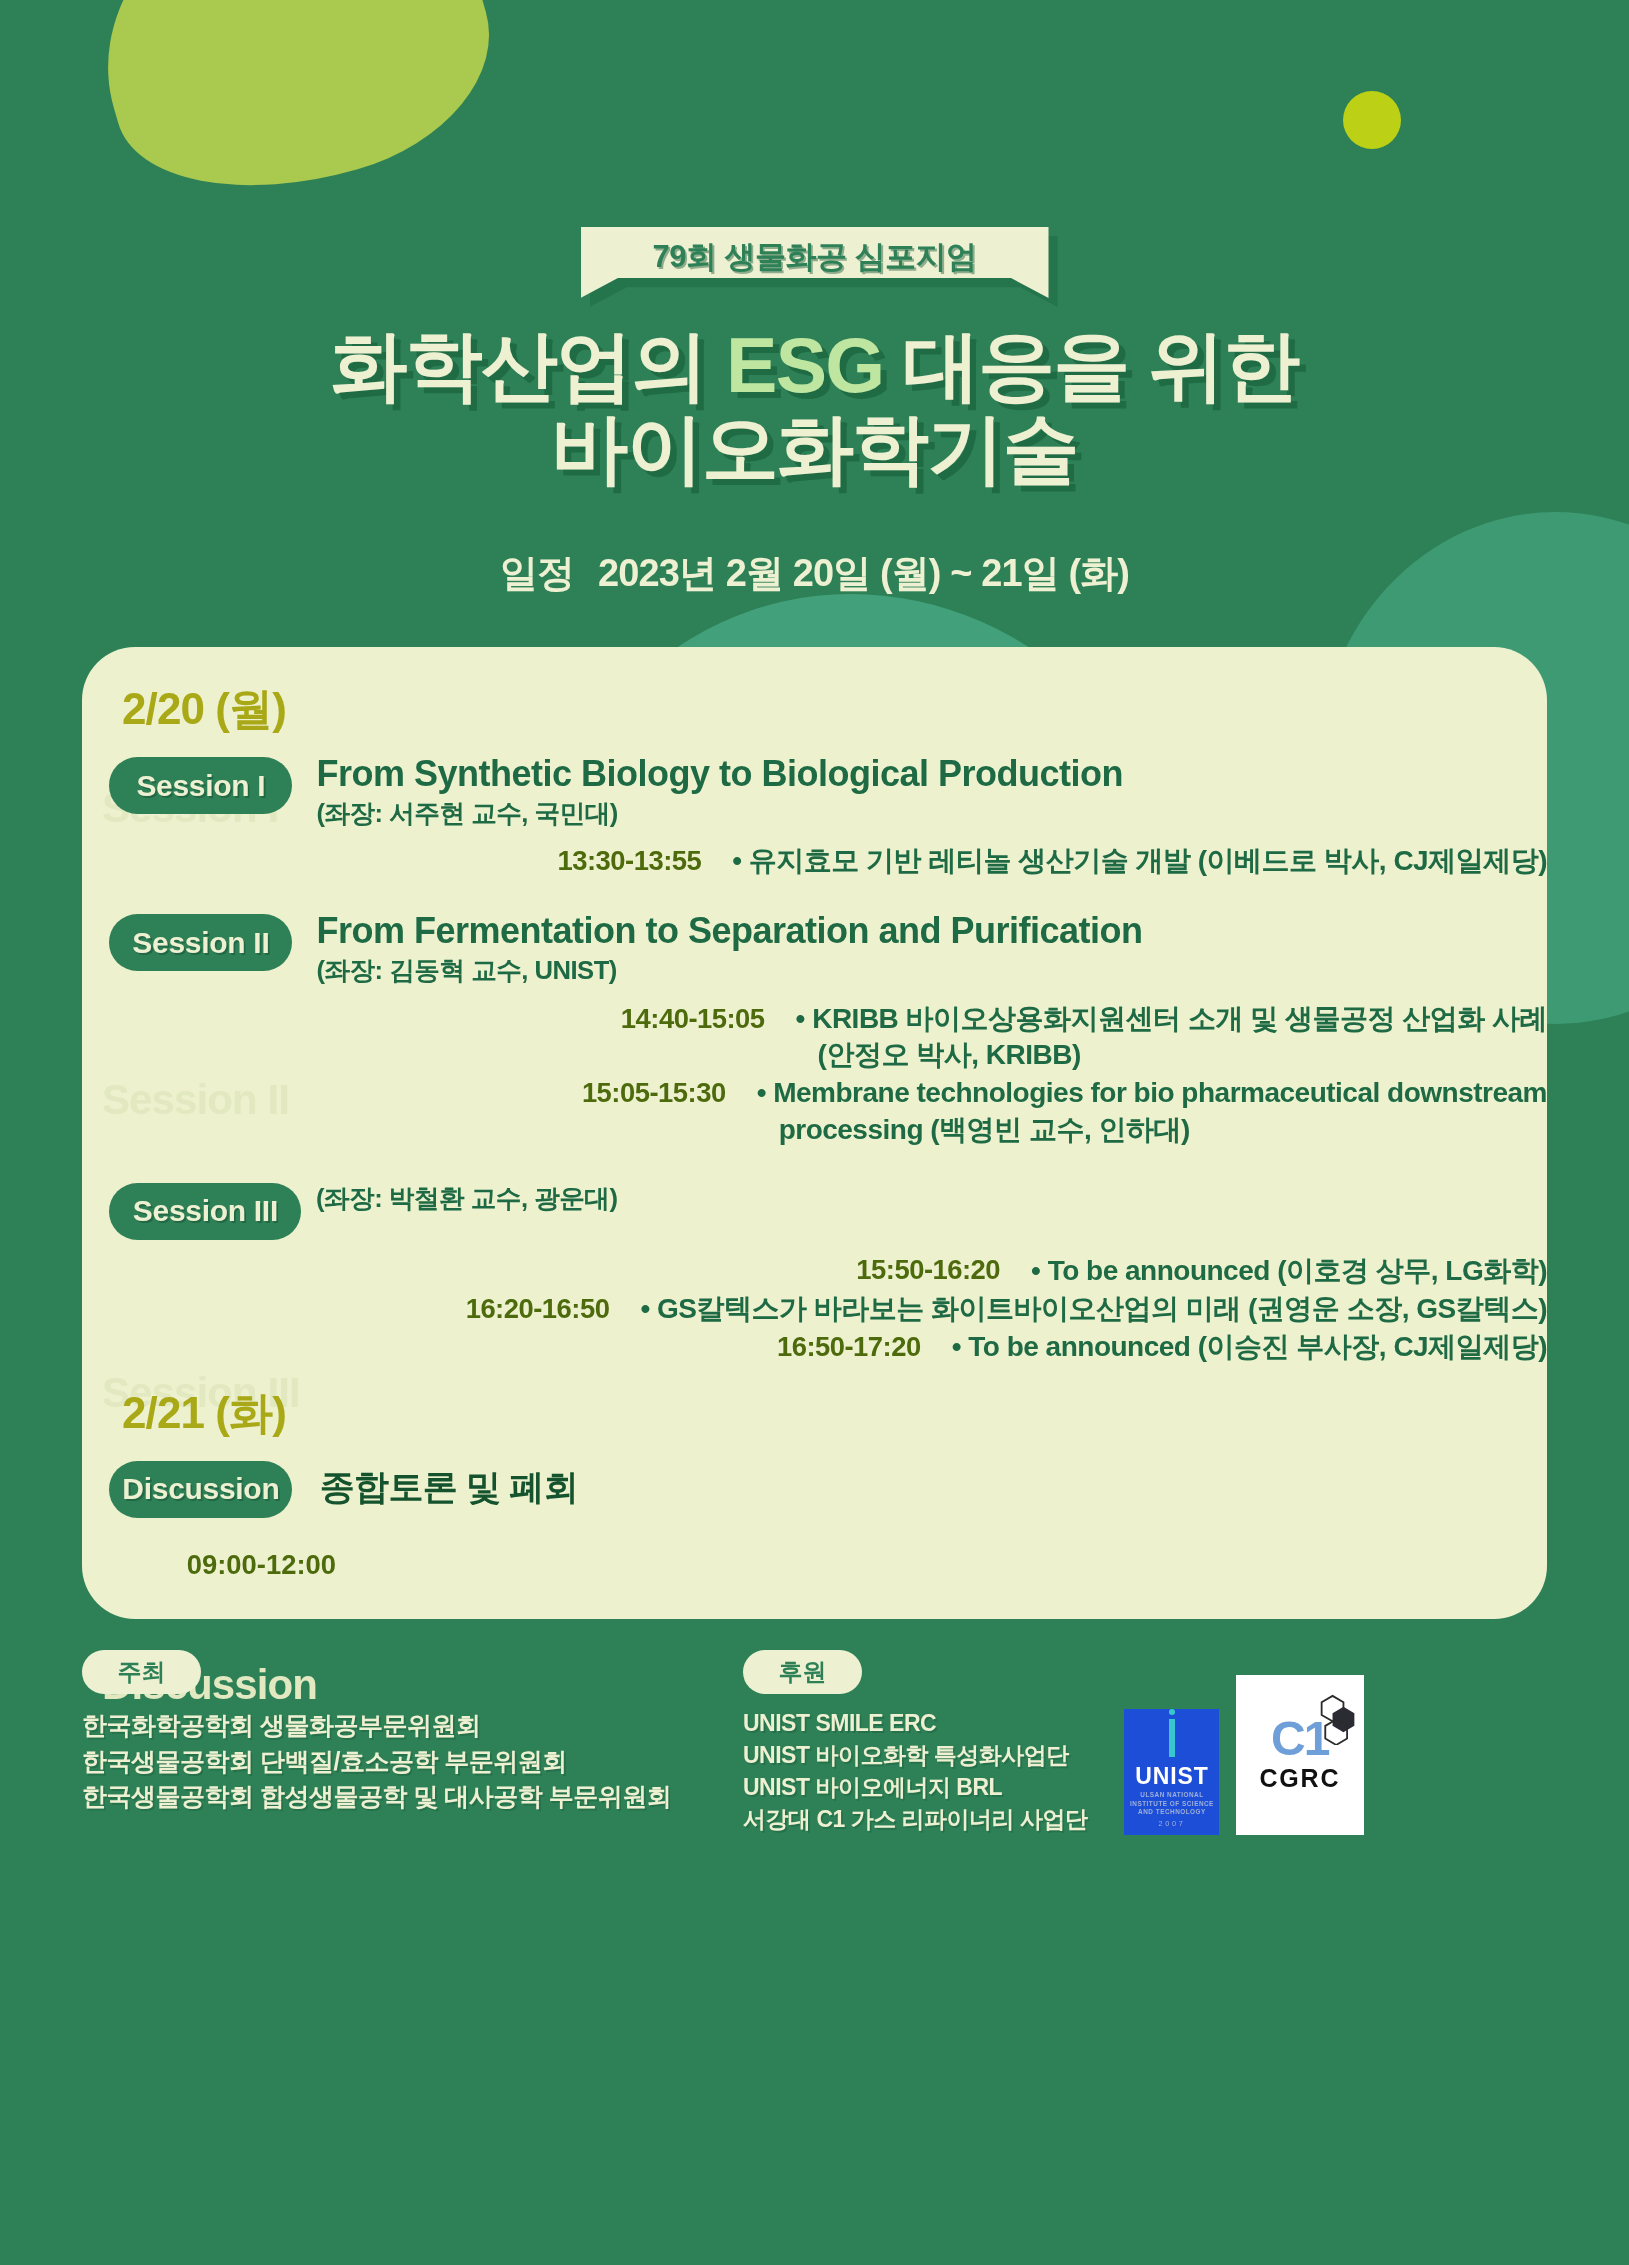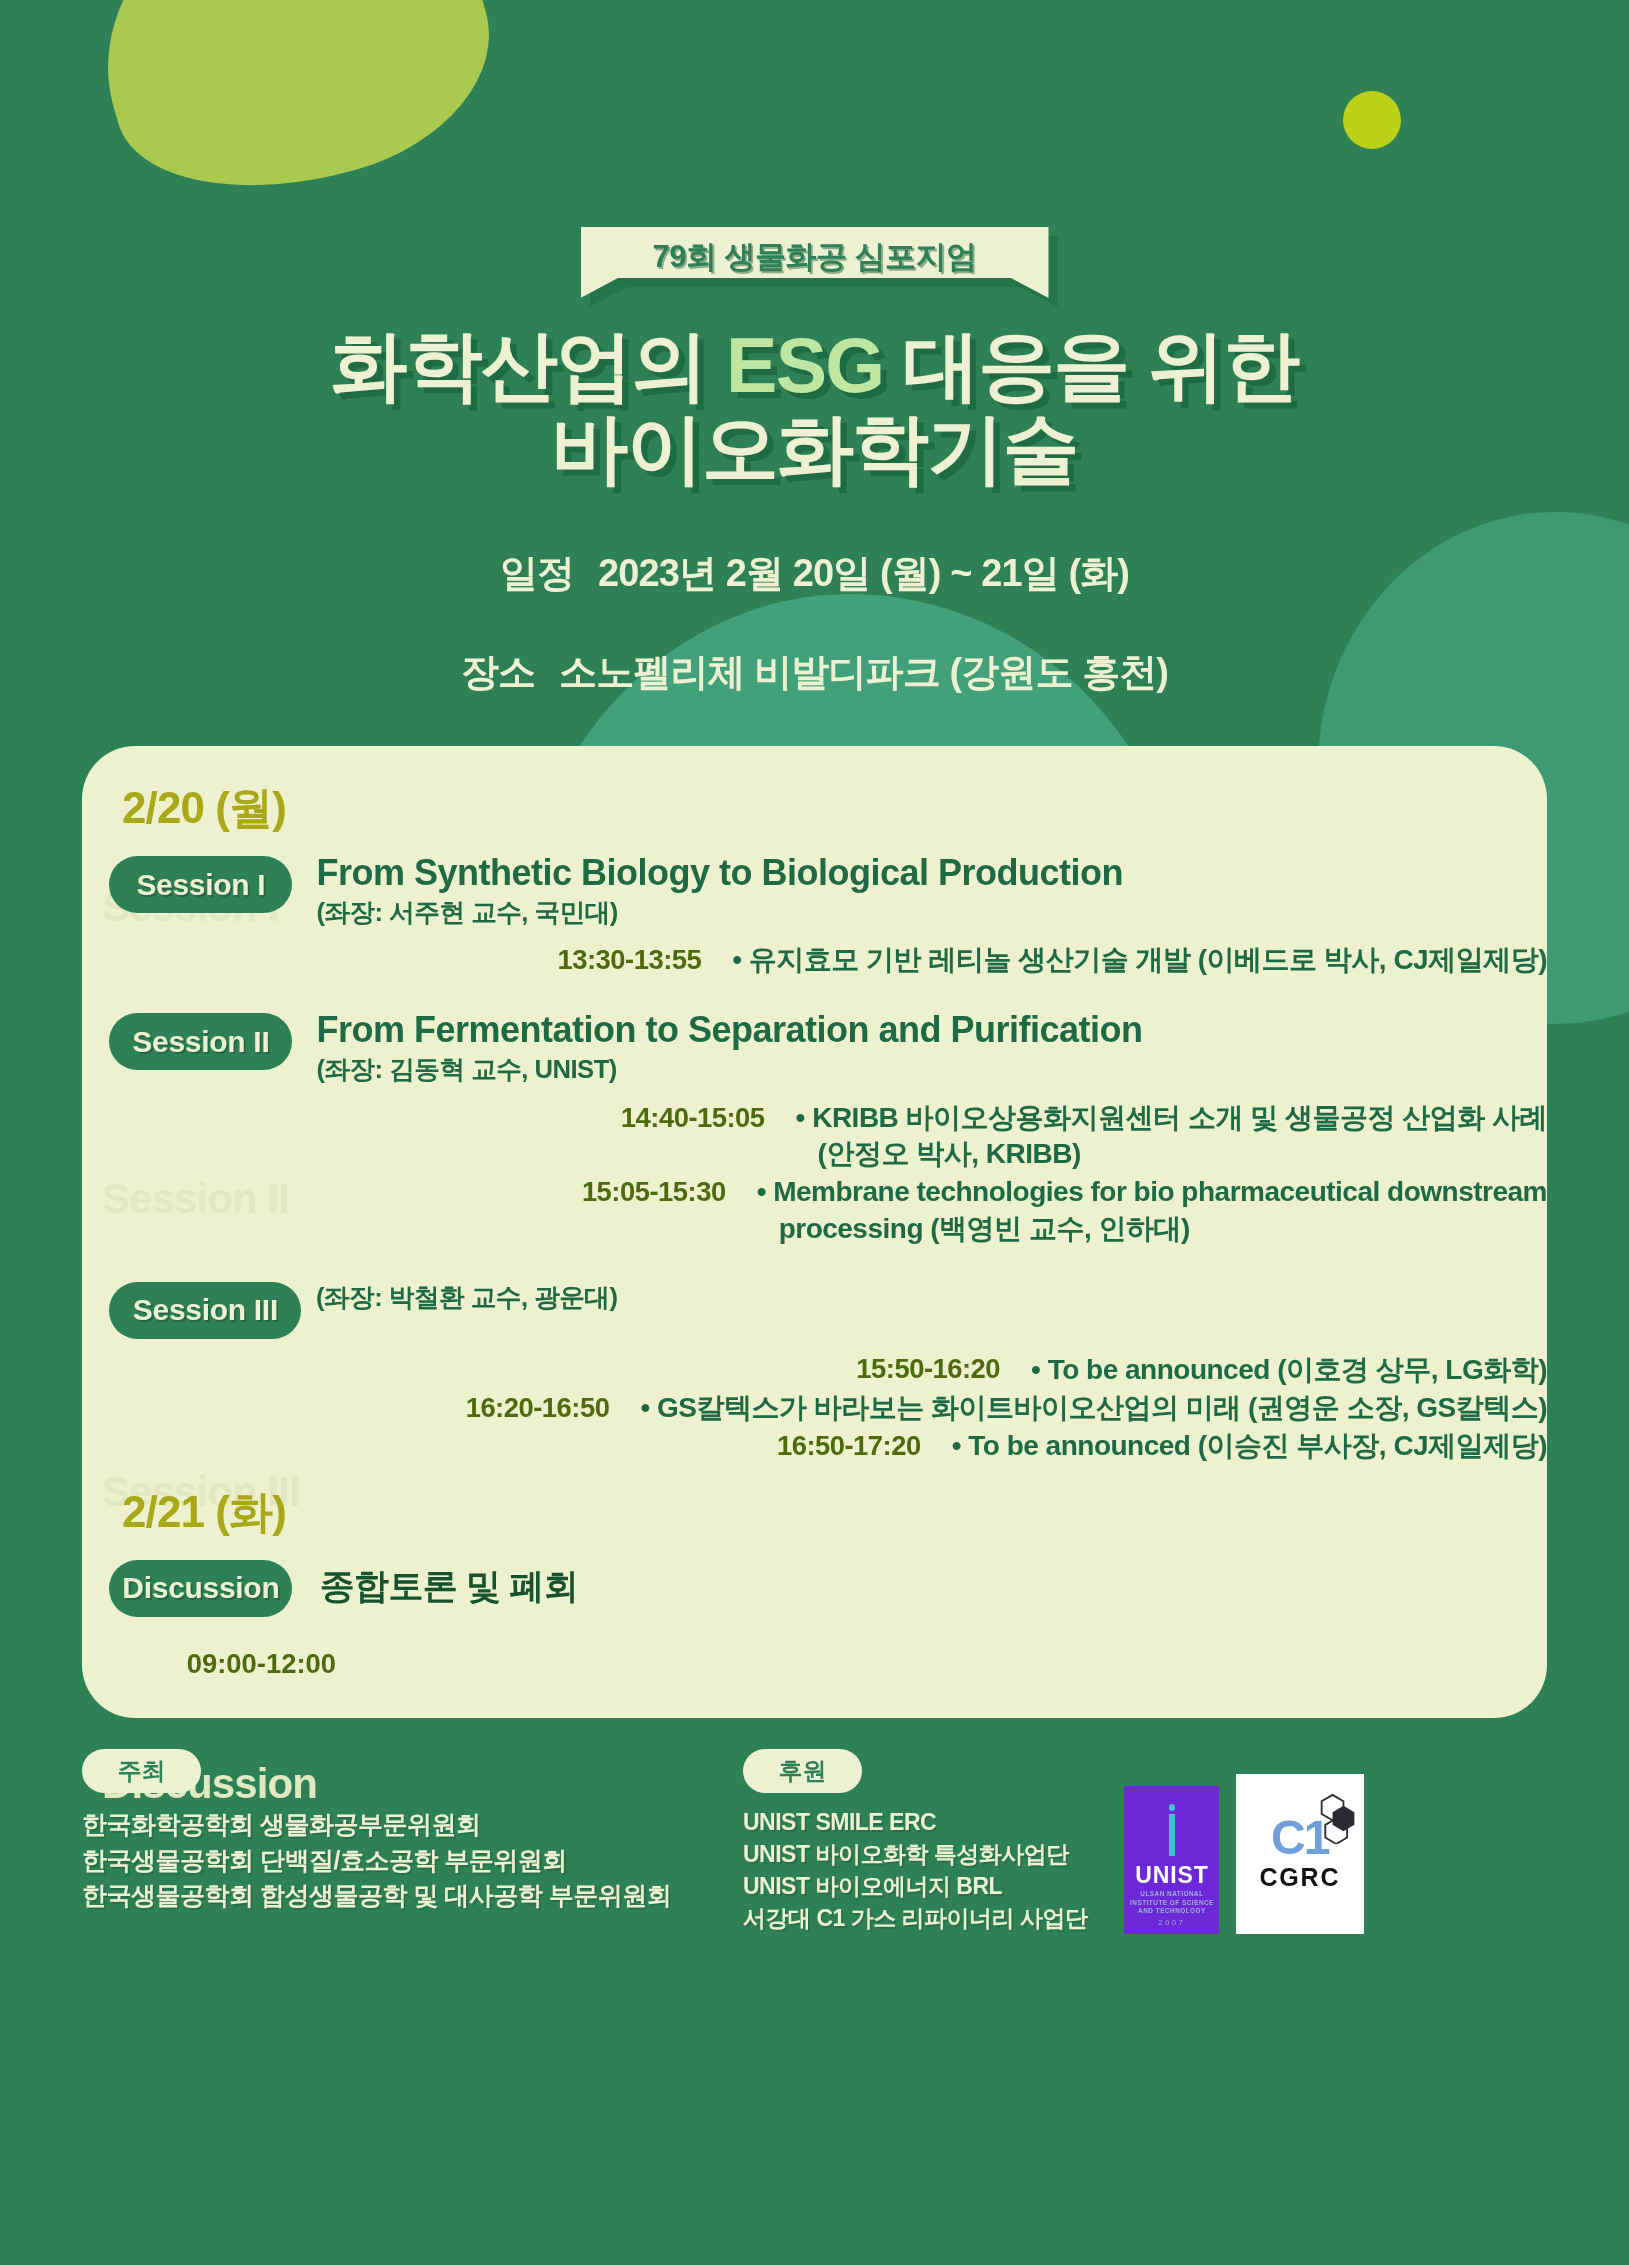--- a/index.html
+++ b/index.html
@@ -265,22 +265,22 @@
     color: #eef0d2;
     font-size: 25px;
     font-weight: 800;
     letter-spacing: -0.5px;
     line-height: 1.42;
     text-shadow: 1.8px 1.8px 0 rgba(26,90,58,.4);
   }
   .foot-lines.small { font-size: 23px; line-height: 1.38; }
   .logos { display: flex; align-items: flex-end; gap: 16.4px; margin-left: 37px; }
   .logo-unist {
-    width: 95px; height: 148px;
-    background: #6d28d9;
+    width: 95px; height: 126px;
+    background: #1d4ed8;
     display: flex; flex-direction: column;
     align-items: center; justify-content: flex-end;
     padding-bottom: 7.3px;
   }
   .unist-bar {
     width: 6.4px; height: 42px; background: #39c6cf; margin-bottom: 7.3px;
   }
   .unist-dot { width: 6.4px; height: 6.4px; background: #39c6cf; border-radius: 50%; margin-bottom: 3.7px; }
   .unist-word { color: #ffffff; font-size: 23px; font-weight: 700; letter-spacing: 0.9px; line-height: 1; }
   .unist-sub { color: #9fb0d8; font-size: 6.4px; font-weight: 700; text-align: center; line-height: 1.3; margin-top: 3.7px; letter-spacing: 0.5px; }
@@ -319,23 +319,20 @@
 
   <div class="title-block">
     <div class="title-line"><span>화학산업의 </span><span class="accent">ESG</span><span> 대응을 위한</span></div>
     <div class="title-line">바이오화학기술</div>
   </div>
 
   <div class="meta">
     <div class="meta-row">
       <span class="meta-label">일정</span><span>2023년 2월 20일 (월) ~ 21일 (화)</span>
     </div>
-    <div class="meta-row">
-      <span class="meta-label">장소</span><span>소노펠리체 비발디파크 (강원도 홍천)</span>
-    </div>
   </div>
 
   <div class="card">
 
     <div class="ghost g1">Session I</div>
     <div class="ghost g2">Session II</div>
     <div class="ghost g3">Session III</div>
     <div class="ghost g4">Discussion</div>
 
     <div class="daylabel">2/20 (월)</div>

